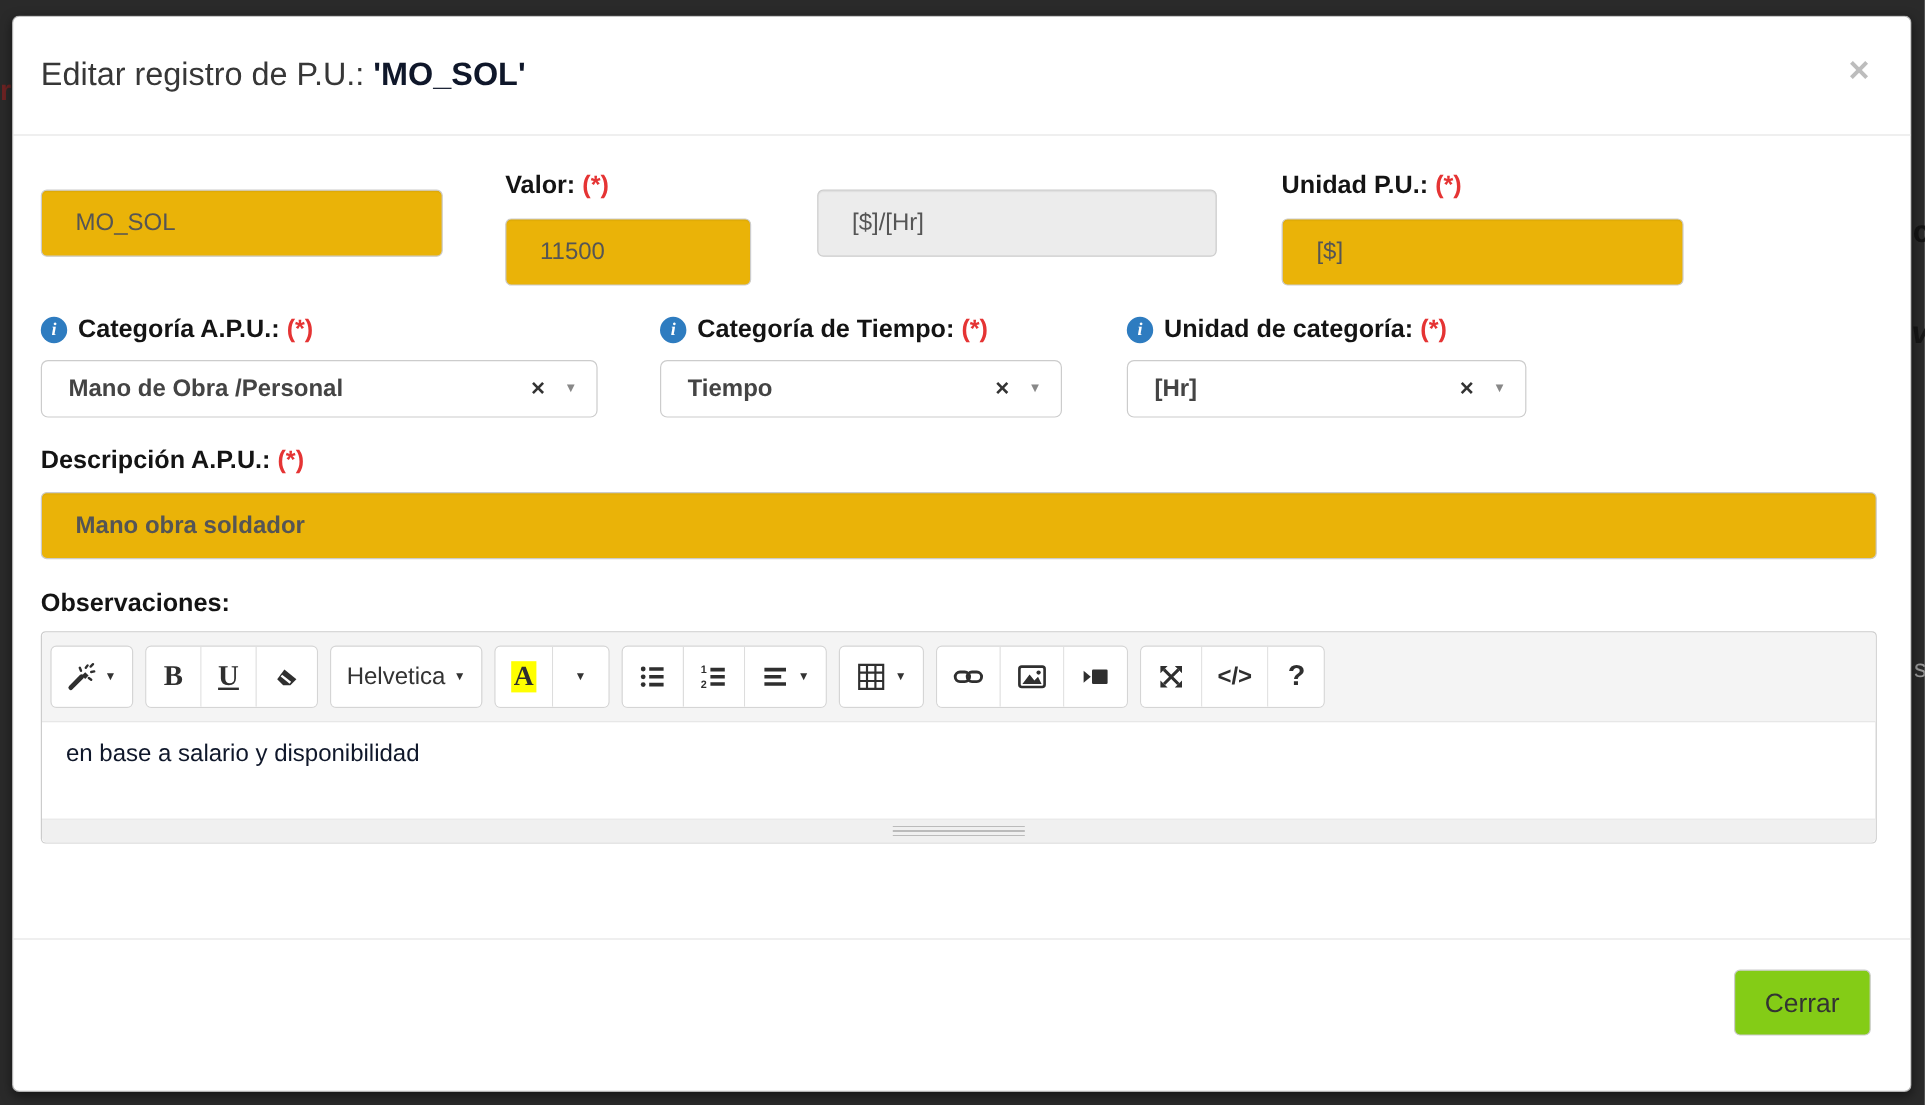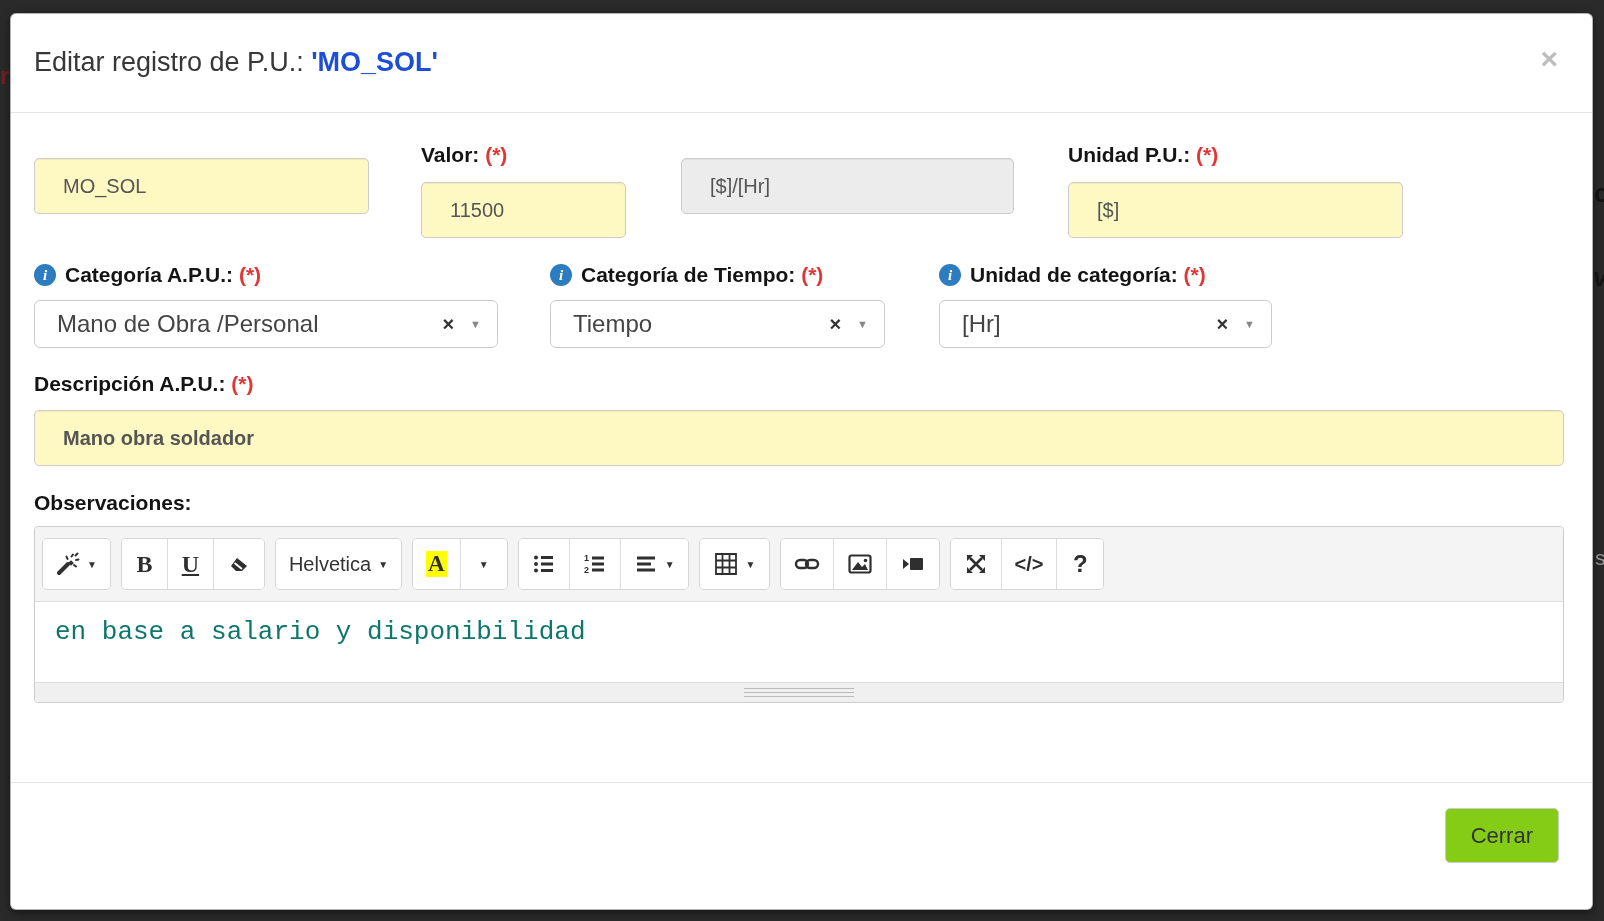--- a/index.html
+++ b/index.html
@@ -17,21 +17,21 @@
   .modal {
     position:absolute; left:10px; top:13px; width:1583px; height:897px;
     background:#fff; border-radius:6px; border:1px solid rgba(0,0,0,.3);
     box-shadow:0 3px 9px rgba(0,0,0,.5);
   }
   .modal-header {
     position:relative; height:99px; padding:33px 30px 0 23px;
     border-bottom:1px solid #e5e5e5;
   }
   .modal-title { font-size:27px; color:#373737; font-weight:400; }
-  .modal-title b { font-weight:700; color:#1d4ed8; }
+  .modal-title b { font-weight:700; color:#0f172a; }
   .close-x {
     position:absolute; right:34px; top:30px; border:0; background:transparent;
     color:#bdbdbd; font-size:30px; font-weight:700; line-height:1; cursor:pointer;
     font-family:"Liberation Sans",sans-serif;
   }
   .modal-body { padding:0 28px 0 23px; }
 
   .flabel { font-size:21px; font-weight:700; color:#141414; line-height:24px; white-space:nowrap; }
   .req { color:#e53434; font-weight:700; }
   .label-row { display:flex; align-items:center; }
@@ -43,38 +43,38 @@
   }
 
   .row1 { display:flex; margin-top:30px; }
   .col-codigo { width:335px; margin-right:52px; }
   .col-valor  { width:205px; margin-right:55px; }
   .col-unid   { width:333px; margin-right:54px; }
   .col-upu    { width:335px; }
 
   .tinput {
     display:block; width:100%; height:56px; margin-top:15px;
-    border:1px solid #ccc; border-radius:5px; background:#fef9c3;
+    border:1px solid #ccc; border-radius:5px; background:#eab308;
     font-size:20px; color:#555; padding:0 14px 0 28px;
     font-family:"Liberation Sans","DejaVu Sans",sans-serif;
     box-shadow:inset 0 1px 1px rgba(0,0,0,.06);
   }
   .tinput:disabled { background:#ececec; color:#555; }
 
   .row2 { display:flex; margin-top:25px; }
   .col-catapu { width:464px; margin-right:52px; }
   .col-catuni { width:335px; margin-right:54px; }
   .col-unicat { width:333px; }
 
   .sel {
     margin-top:13px; height:48px; border:1px solid #ccc; border-radius:6px;
     background:#fff; display:flex; align-items:center; padding:0 16px 0 22px;
     cursor:pointer;
   }
-  .sel-value { font-size:24px; color:#444; flex:1 1 auto; white-space:nowrap; overflow:hidden; }
+  .sel-value { font-size:20px; color:#444; flex:1 1 auto; white-space:nowrap; overflow:hidden;font-weight:bold; }
   .sel-clear { font-size:20px; font-weight:700; color:#333; margin-right:16px; cursor:pointer; }
   .sel-caret { font-size:11px; color:#888; cursor:pointer; }
 
   .row3 { margin-top:24px; }
   .desc-input { margin-top:14px;font-weight:bold; }
 
   .row4 { margin-top:25px; }
 
   .editor { margin-top:11px; border:1px solid #ccc; border-radius:4px; }
   .toolbar {
@@ -94,21 +94,21 @@
   .bgroup .tbtn:last-child { border-right:0; }
   .tbtn svg { display:block; }
   .glyph-b { font-size:24px; font-weight:700; font-family:"Liberation Serif","DejaVu Serif",serif; }
   .glyph-u { font-size:24px; font-weight:700; text-decoration:underline; font-family:"Liberation Serif","DejaVu Serif",serif; }
   .glyph-a { font-size:23px; font-weight:700; background:#ffff00; padding:0 2px; line-height:1.1; font-family:"Liberation Serif","DejaVu Serif",serif; }
   .glyph-code { font-size:20px; font-weight:700; }
   .glyph-help { font-size:24px; font-weight:700; }
   .fontname { font-size:20px; color:#333; }
   .caret { font-size:10px; color:#333; }
 
-  .ed-content { min-height:80px; padding:15px 20px; font-size:26px; color:#0f766e; outline:none;font-family:Liberation Mono, monospace; }
+  .ed-content { min-height:80px; padding:15px 20px; font-size:20px; color:#0f172a; outline:none; }
   .statusbar {
     height:20px; background:#f0f0f0; border-top:1px solid #ddd;
     border-radius:0 0 4px 4px; display:flex; align-items:center; justify-content:center;
     cursor:ns-resize;
   }
   .grip { width:110px; height:9px;
     background:repeating-linear-gradient(to bottom,#bbb 0,#bbb 1px,transparent 1px,transparent 4px);
   }
 
   .modal-footer {

